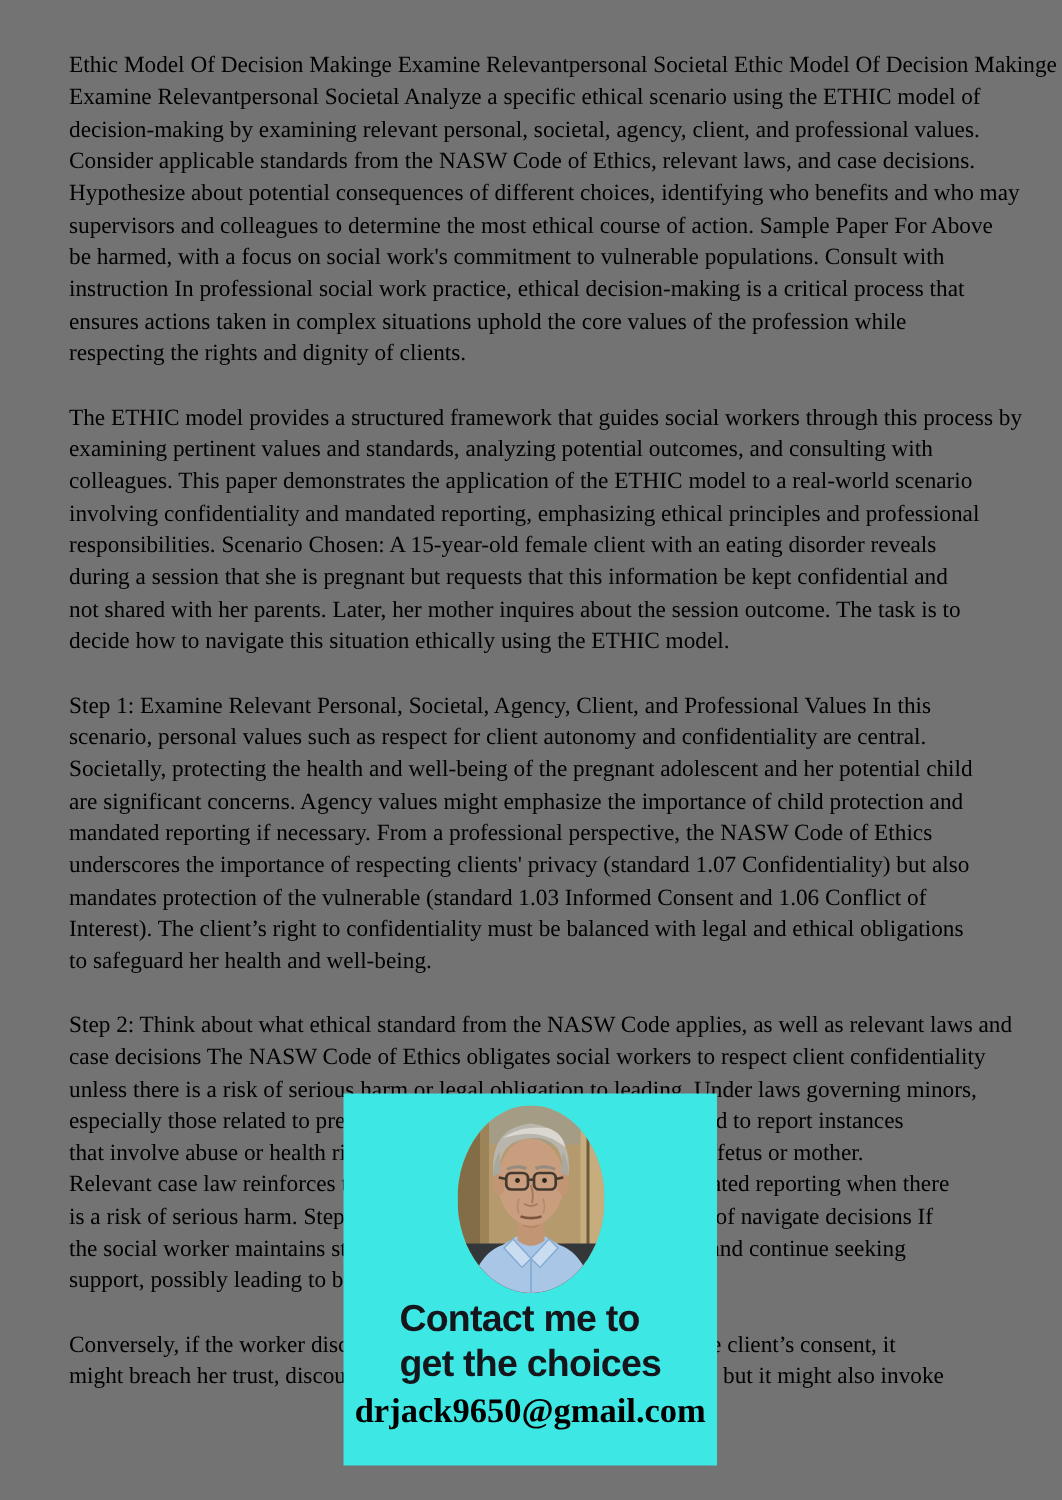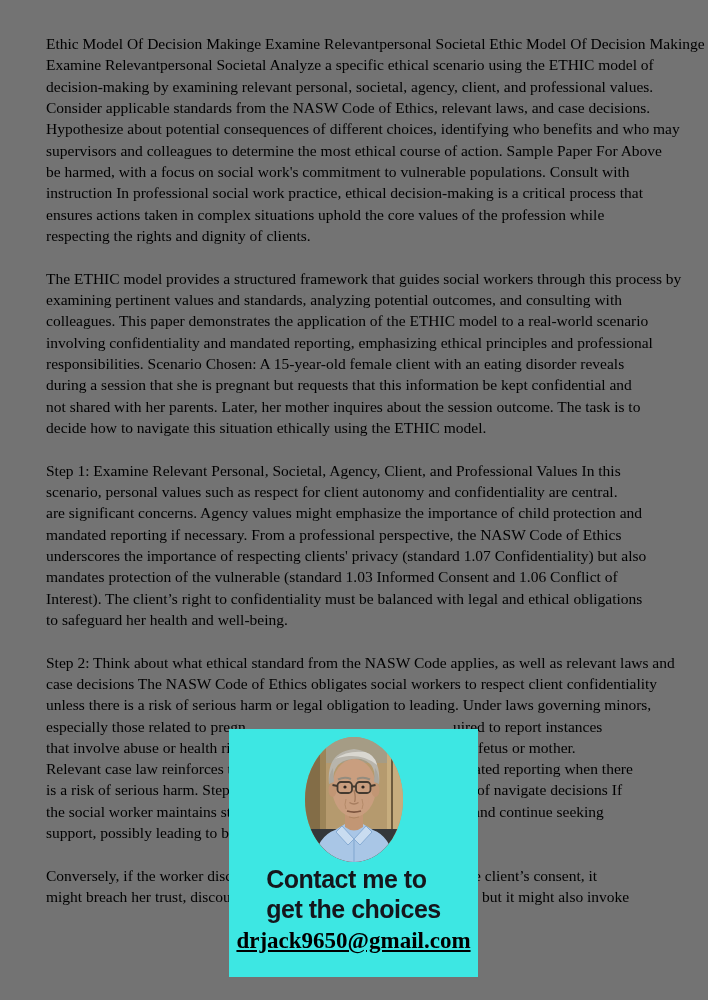--- a/index.html
+++ b/index.html
@@ -32,21 +32,20 @@
     margin-top:2px;
     font-family:"Liberation Sans", sans-serif;
     font-weight:700; font-size:25px; line-height:30px;
     text-align:left; letter-spacing:-0.5px;
   }
   .ad-email {
     margin-top:3px;
     font-family:"Liberation Serif", serif;
     font-weight:700; font-size:23px; line-height:28px;
     text-align:center;
-    text-decoration:underline;
   }
 </style>
 </head>
 <body style="background: rgb(255, 255, 255);">
 
 <div class="page">
 
   <div class="doc" id="doc" style="color: rgb(0, 0, 0);">
       <div class="para">
         <div class="line">Ethic Model Of Decision Makinge Examine Relevantpersonal Societal Ethic Model Of Decision Makinge</div>
@@ -66,20 +65,21 @@
         <div class="line">colleagues. This paper demonstrates the application of the ETHIC model to a real-world scenario</div>
         <div class="line">involving confidentiality and mandated reporting, emphasizing ethical principles and professional</div>
         <div class="line">responsibilities. Scenario Chosen: A 15-year-old female client with an eating disorder reveals</div>
         <div class="line">during a session that she is pregnant but requests that this information be kept confidential and</div>
         <div class="line">not shared with her parents. Later, her mother inquires about the session outcome. The task is to</div>
         <div class="line">decide how to navigate this situation ethically using the ETHIC model.</div>
       </div>
       <div class="para">
         <div class="line">Step 1: Examine Relevant Personal, Societal, Agency, Client, and Professional Values In this</div>
         <div class="line">scenario, personal values such as respect for client autonomy and confidentiality are central.</div>
+        <div class="line">Societally, protecting the health and well-being of the pregnant adolescent and her potential child</div>
         <div class="line">are significant concerns. Agency values might emphasize the importance of child protection and</div>
         <div class="line">mandated reporting if necessary. From a professional perspective, the NASW Code of Ethics</div>
         <div class="line">underscores the importance of respecting clients' privacy (standard 1.07 Confidentiality) but also</div>
         <div class="line">mandates protection of the vulnerable (standard 1.03 Informed Consent and 1.06 Conflict of</div>
         <div class="line">Interest). The client’s right to confidentiality must be balanced with legal and ethical obligations</div>
         <div class="line">to safeguard her health and well-being.</div>
       </div>
       <div class="para">
         <div class="line">Step 2: Think about what ethical standard from the NASW Code applies, as well as relevant laws and</div>
         <div class="line">case decisions The NASW Code of Ethics obligates social workers to respect client confidentiality</div>

